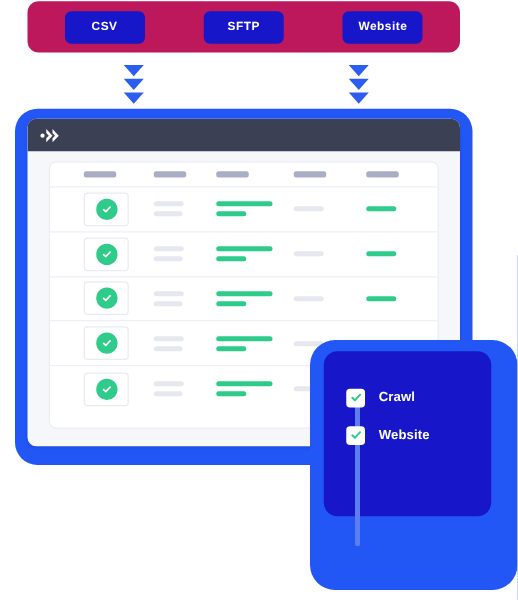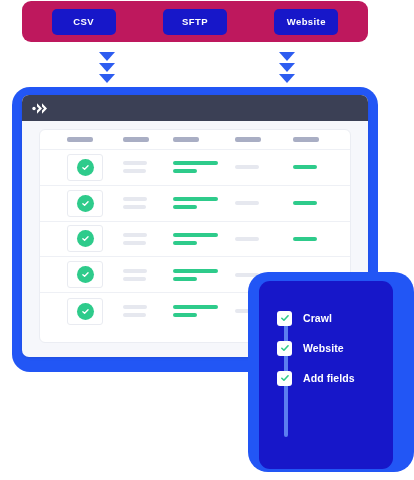--- a/index.html
+++ b/index.html
@@ -154,21 +154,21 @@
     width: 166px;
     height: 200px;
     background: #2256f5;
     border-radius: 20px;
   }
   #steps-panel {
     position: absolute;
     left: 259px;
     top: 281px;
     width: 134px;
-    height: 188px;
+    height: 132px;
     background: #1717c9;
     border-radius: 11px;
     padding: 22px 0 22px 18px;
     box-sizing: border-box;
   }
   #steps-list { position: relative; }
   #steps-connector {
     position: absolute;
     left: 7px;
     top: 14px;
@@ -419,23 +419,15 @@
       <div class="step-checkbox">
         <svg width="10" height="10" viewBox="0 0 12 12">
           <path d="M2.2 6.3 L4.7 8.7 L9.7 3.3" stroke="#2ecb8b" stroke-width="1.9" fill="none" stroke-linecap="round" stroke-linejoin="round"></path>
         </svg>
       </div>
       <span class="step-label">Website</span>
     </div>
 
 
 
-    <div class="step-item">
-      <div class="step-checkbox">
-        <svg width="10" height="10" viewBox="0 0 12 12">
-          <path d="M2.2 6.3 L4.7 8.7 L9.7 3.3" stroke="#2ecb8b" stroke-width="1.9" fill="none" stroke-linecap="round" stroke-linejoin="round"></path>
-        </svg>
-      </div>
-      <span class="step-label">Add fields</span>
-    </div>
 
   </div>
 </div>
 
 </body></html>

